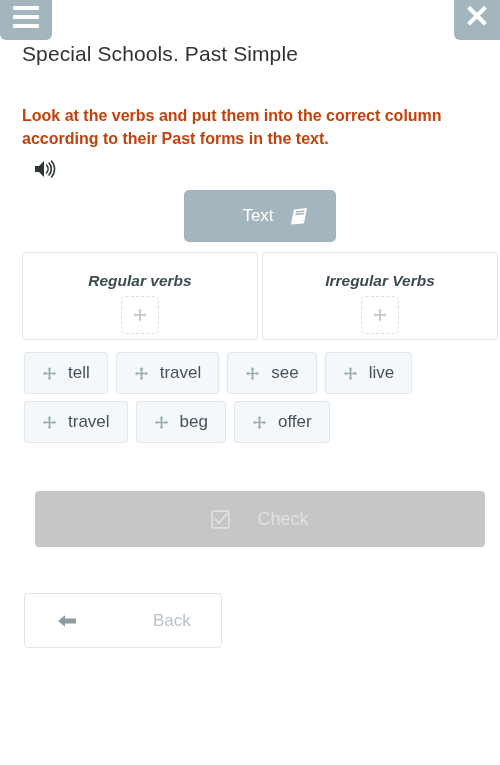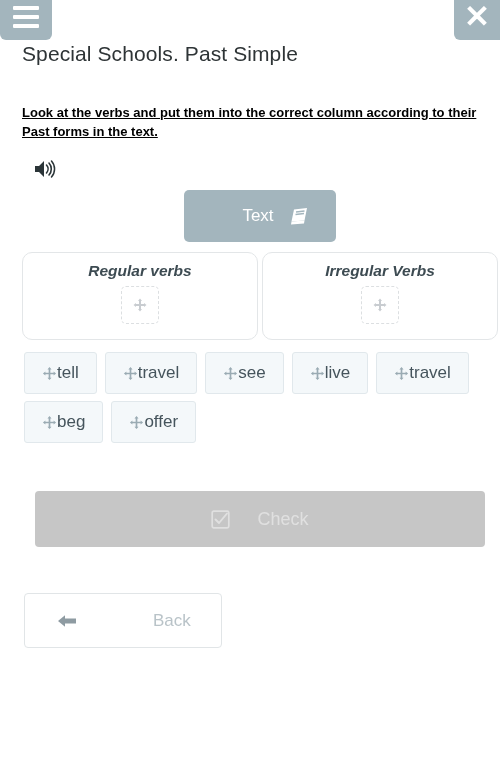--- a/index.html
+++ b/index.html
@@ -75,25 +75,24 @@
     font-weight: 400;
     letter-spacing: 0.1px;
   }
 
   
   .instruction {
     position: absolute;
     left: 22px;
     top: 104px;
     width: 458px;
-    font-size: 13px;
+    font-size: 16px;
     font-weight: bold;
-    color: #000000;
+    color: #c2410c;
     line-height: 1.45;
-    text-decoration: underline;
   }
 
   .audio-icon {
     position: absolute;
     left: 32px;
     top: 158px;
     width: 26px;
     height: 22px;
     cursor: pointer;
   }
@@ -125,26 +124,26 @@
     left: 22px;
     top: 252px;
     width: 490px;
     display: flex;
     gap: 4px;
   }
   .panel {
     width: 236px;
     height: 88px;
     border: 1px solid #e3e6e8;
-    border-radius: 10px;
+    border-radius: 3px;
     background: #ffffff;
     display: flex;
     flex-direction: column;
     align-items: center;
-    padding-top: 9px;
+    padding-top: 19px;
   }
   .panel-title {
     font-size: 15.5px;
     font-weight: bold;
     font-style: italic;
     color: #3d4b52;
     margin-bottom: 6px;
   }
   .drop-target {
     width: 38px;
@@ -167,20 +166,21 @@
     gap: 7px 8px;
   }
   .chip {
     height: 42px;
     padding: 0 17px;
     background: #f4f8fa;
     border: 1px solid #e1e8ec;
     border-radius: 3px;
     display: flex;
     align-items: center;
+    gap: 11px;
     cursor: move;
   }
   .chip .chip-label {
     font-size: 17px;
     color: #45545c;
   }
 
   
   .check-btn {
     position: absolute;

